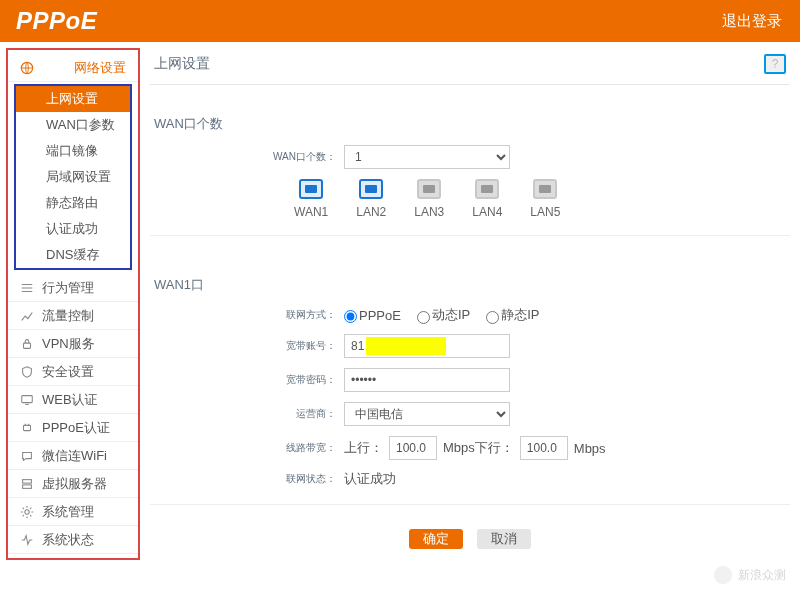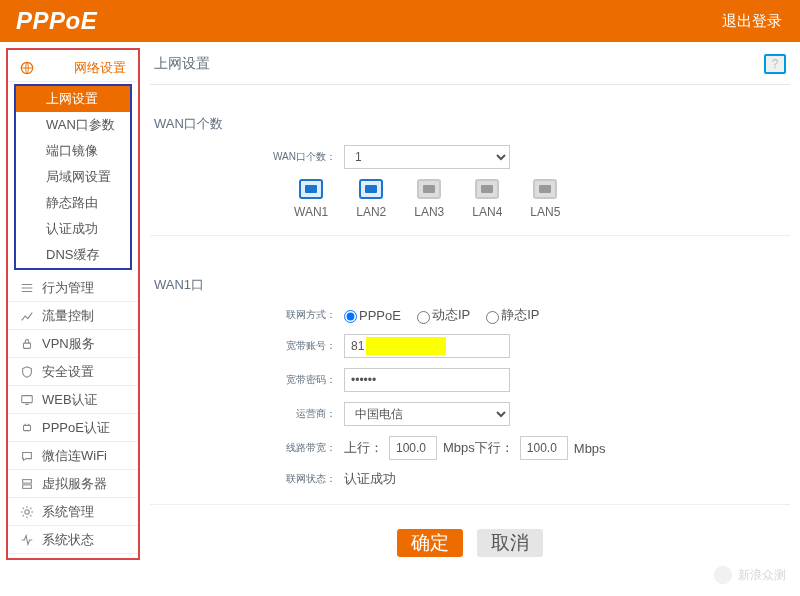--- a/index.html
+++ b/index.html
@@ -32,21 +32,21 @@
   .port { display: flex; flex-direction: column; align-items: center; gap: 6px; font-size: 12px; color: #666; }
   .port-icon { width: 24px; height: 20px; border: 2px solid #c8c8c8; border-radius: 3px; background: #ddd; position: relative; }
   .port-icon::after { content: ""; position: absolute; top: 4px; left: 4px; right: 4px; height: 8px; background: #999; border-radius: 1px; }
   .port-icon.blue { border-color: #1a75d1; background: #e0eefc; }
   .port-icon.blue::after { background: #1a75d1; }
   .radio-group label { margin-right: 10px; font-size: 13px; color: #555; display: inline-flex; align-items: flex-end; gap: 2px; }
   .hl-yellow { background: #fbff00; }
   .status-text { font-size: 13px; color: #555; }
   hr.sep { border: none; border-top: 1px solid #eee; margin: 16px 0 10px 0; }
   .btn-row { display: flex; justify-content: center; gap: 14px; margin-top: 24px; }
-  .btn { min-width: 54px; height: 28px; border-radius: 3px; font-size: 19px; border: none; cursor: pointer; padding: 0 14px; }
+  .btn { min-width: 54px; height: 20px; border-radius: 3px; font-size: 13px; border: none; cursor: pointer; padding: 0 14px; }
   .btn-primary { background: #ec6c00; color: #fff; }
   .btn-default { background: #e5e5e5; color: #555; }
   .watermark { position: fixed; right: 14px; bottom: 10px; color: #d6d6d6; font-size: 12px; display: flex; align-items: center; gap: 4px; }
   .watermark svg { width: 22px; height: 22px; opacity: 0.4; }
 </style>
 </head>
 <body>
 
 <div class="header">
   <div class="logo">PPPoE</div>

